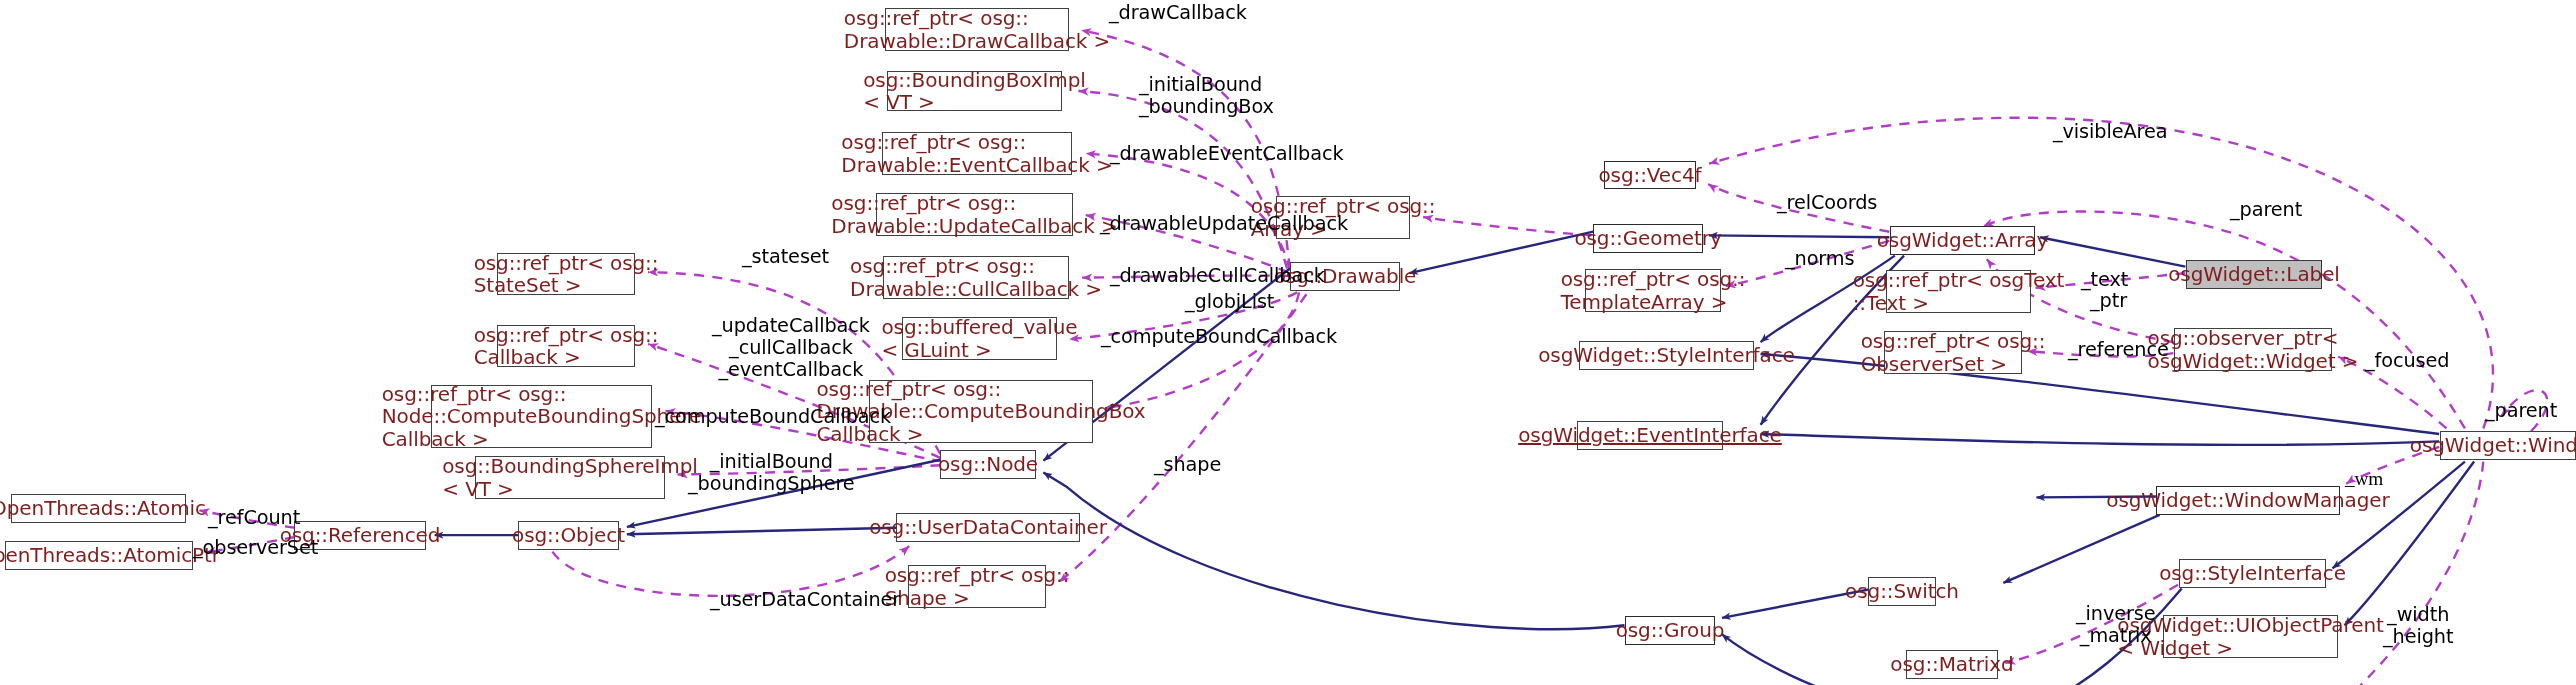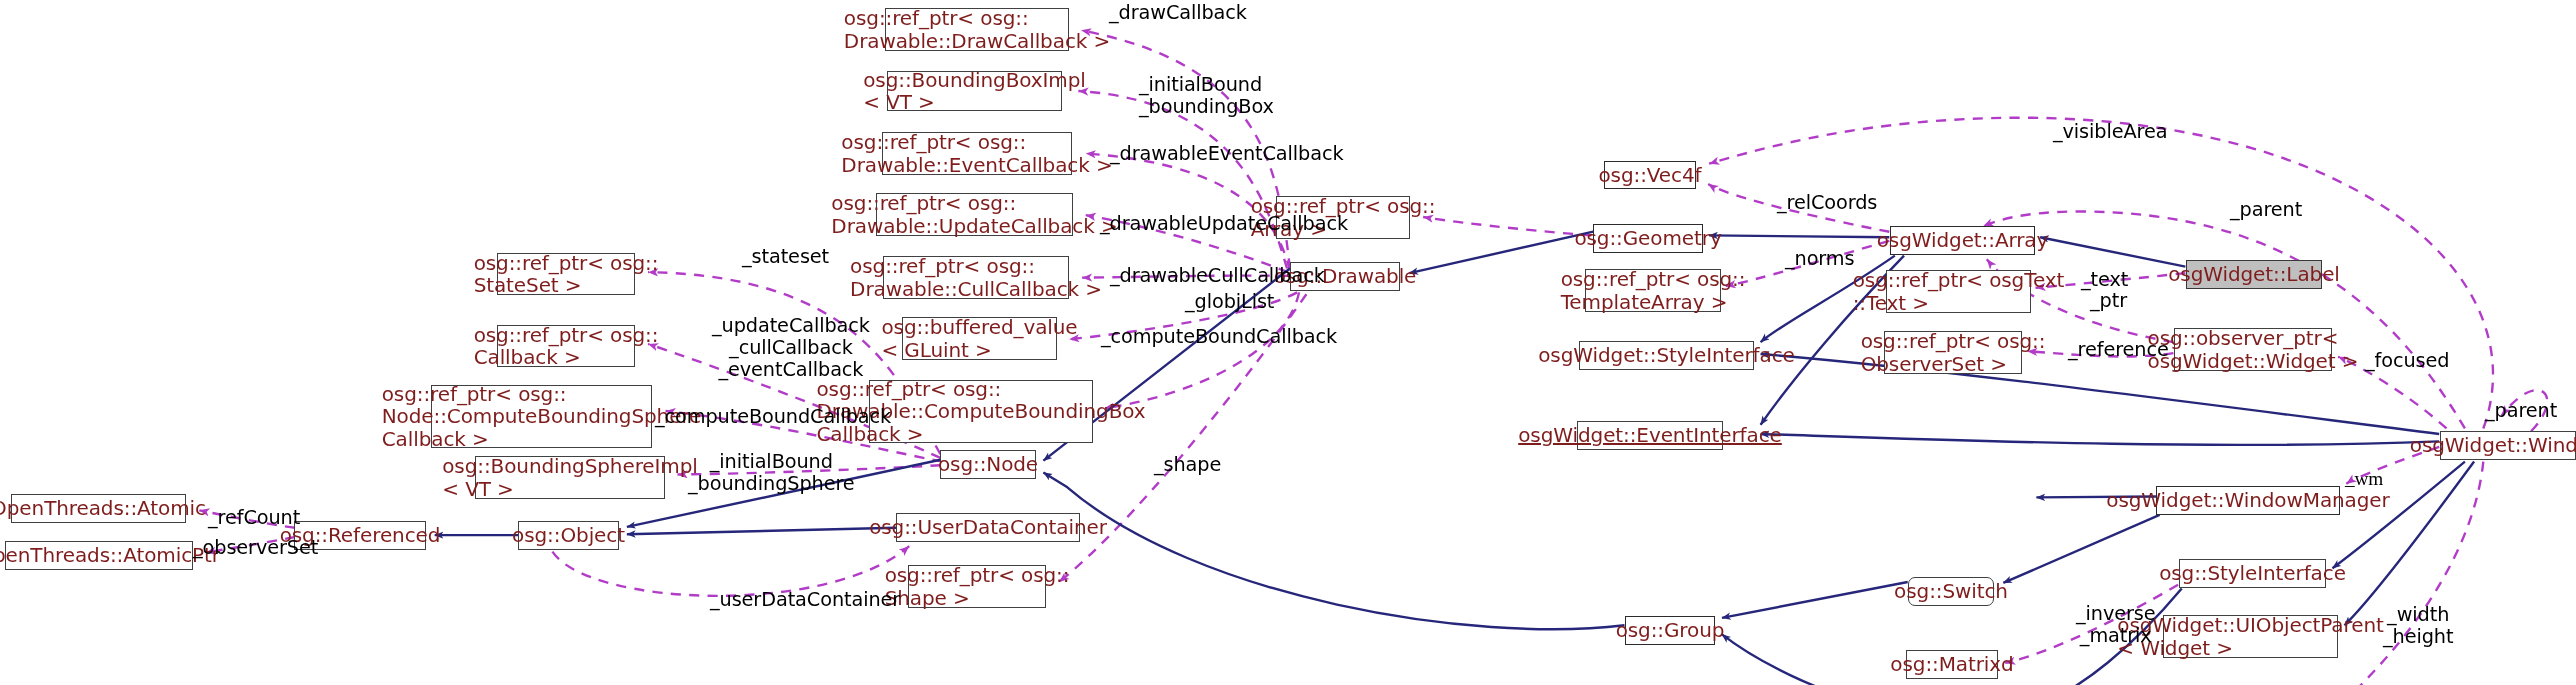--- a/index.html
+++ b/index.html
@@ -206,21 +206,21 @@
   <div class="node thin" style="left:1890px;top:226px;width:145px;height:29px;">osgWidget::Array</div>
   <div class="node" style="left:1886px;top:270px;width:145px;height:43px;">osg::ref_ptr&lt; osgText
 ::Text &gt;</div>
   <div class="node" style="left:1884px;top:331px;width:138px;height:43px;">osg::ref_ptr&lt; osg::
 ObserverSet &gt;</div>
   <div class="node highlight" style="left:2186px;top:260px;width:136px;height:29px;">osgWidget::Label</div>
   <div class="node" style="left:2174px;top:328px;width:158px;height:43px;">osg::observer_ptr&lt;
 osgWidget::Widget &gt;</div>
   <div class="node" style="left:2440px;top:431px;width:136px;height:29px;">osgWidget::Window</div>
   <div class="node thin" style="left:2156px;top:486px;width:184px;height:29px;">osgWidget::WindowManager</div>
-  <div class="node" style="left:1908px;top:577px;width:86px;height:29px;border-radius:7px;">osg::Switch</div>
+  <div class="node" style="left:1868px;top:577px;width:68px;height:29px;">osg::Switch</div>
   <div class="node" style="left:2179px;top:559px;width:147px;height:29px;">osg::StyleInterface</div>
   <div class="node" style="left:1906px;top:650px;width:92px;height:29px;">osg::Matrixd</div>
   <div class="node" style="left:2163px;top:615px;width:175px;height:43px;">osgWidget::UIObjectParent
 &lt; Widget &gt;</div>
   <div class="node thin" style="left:1625px;top:616px;width:90px;height:29px;">osg::Group</div>
 
   <div class="edge-label la-left" style="left:1109px;top:1.8px;">_drawCallback</div>
   <div class="edge-label la-left" style="left:1139px;top:74px;">_initialBound
 _boundingBox</div>
   <div class="edge-label la-left" style="left:1110px;top:143px;">_drawableEventCallback</div>

